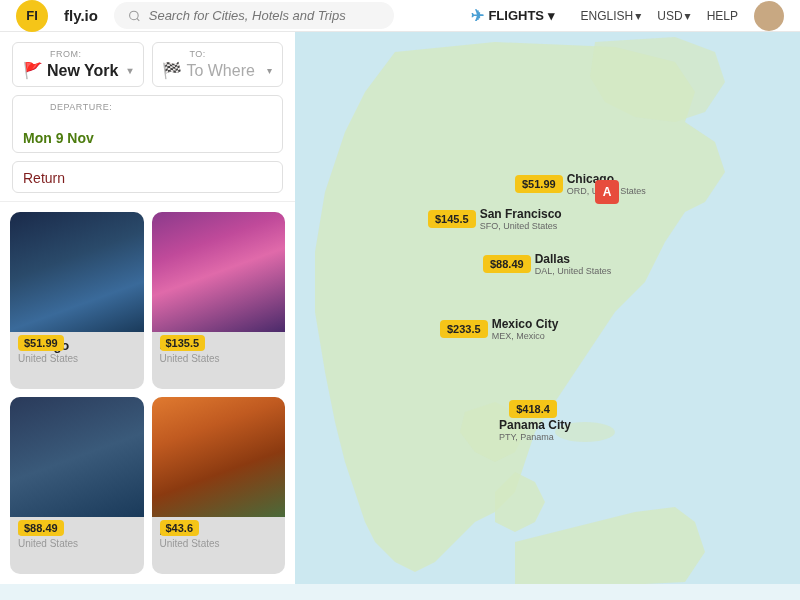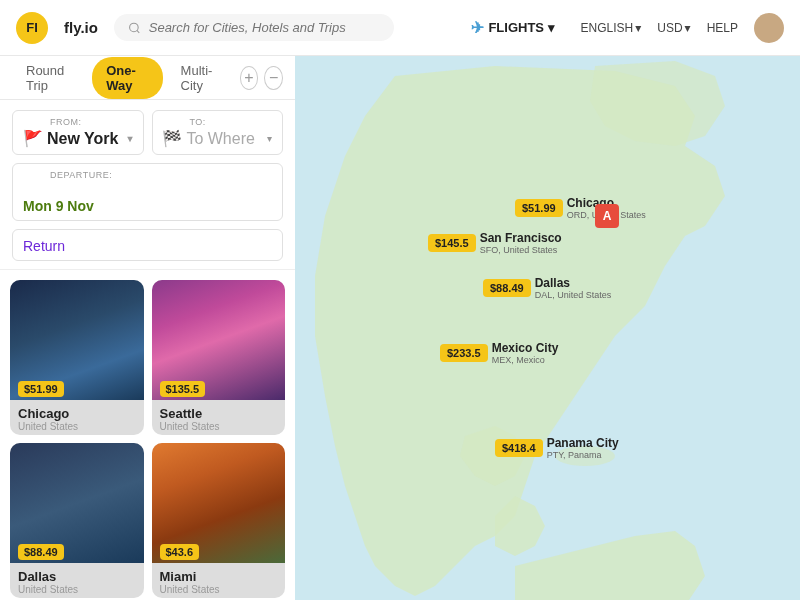--- a/index.html
+++ b/index.html
@@ -1,20 +1,20 @@
 <!DOCTYPE html>
 <html><head>
   <meta charset="utf-8">
   <style>
     * { box-sizing: border-box; margin: 0; padding: 0; }
     body { font-family: -apple-system, BlinkMacSystemFont, 'Segoe UI', sans-serif; width: 800px; height: 600px; overflow: hidden; background: #e8f4f8; }
 
     
     .header {
-      display: flex; align-items: center; height: 56px;
+      display: flex; align-items: center; height: 32px;
       background: #fff; border-bottom: 1px solid #e8e8e8;
       padding: 8px 16px; gap: 16px; position: relative; z-index: 10;
     }
     .logo-circle {
       width: 32px; height: 32px; border-radius: 50%; background: #f5c518;
       display: flex; align-items: center; justify-content: center;
       font-weight: 700; font-size: 13px; color: #222; flex-shrink: 0;
     }
     .logo-text { font-weight: 700; font-size: 15px; color: #222; }
     .search-bar {
@@ -78,21 +78,21 @@
       font-size: 16px; font-weight: 700; color: #222; margin-top: 2px;
     }
     .field-value.placeholder { color: #aaa; font-weight: 400; }
     .field-arrow { font-size: 10px; color: #999; margin-left: auto; }
     .date-row { display: flex; gap: 8px; flex-direction: column; }
     .date-field {
       flex: 1; border: 1px solid #e0e0e0; border-radius: 6px; padding: 6px 10px;
       cursor: pointer;
     }
     .date-value { font-size: 14px; font-weight: 600; color: #4d7c0f; margin-top: 18px; }
-    .date-placeholder { font-size: 14px; color: #6d28d9; margin-top: 2px; }
+    .date-placeholder { font-size: 14px; color: #7f1d1d; margin-top: 2px; }
 
     
     .city-grid {
       flex: 1; overflow-y: auto; padding: 10px;
       display: grid; grid-template-columns: 1fr 1fr; gap: 8px;
     }
     .city-card {
       border-radius: 10px; overflow: hidden; cursor: pointer;
       position: relative; background: #ddd;
     }
@@ -179,27 +179,20 @@
     </div>
     <div class="header-link">HELP</div>
     <div class="avatar"></div>
   </div>
 </header>
 
 <div class="main">
 
   <aside class="sidebar">
 
-    <div class="tabs">
-      <div class="tab">Round Trip</div>
-      <div class="tab active">One-Way</div>
-      <div class="tab">Multi-City</div>
-      <div class="tab-add">+</div>
-      <div class="tab-minus">−</div>
-    </div>
 
     <div class="flight-form">
       <div class="form-row">
         <div class="form-field">
           <div class="field-label">FROM:</div>
           <div class="field-value">
             <span>🚩</span>
             <span>New York</span>
             <span class="field-arrow">▾</span>
           </div>
@@ -301,21 +294,21 @@
         <div class="pin-detail">DAL, United States</div>
       </div>
     </div>
         <div class="map-pin" style="left: 145px; top: 285px;">
       <div class="pin-price">$233.5</div>
       <div class="pin-info">
         <div class="pin-city">Mexico City</div>
         <div class="pin-detail">MEX, Mexico</div>
       </div>
     </div>
-        <div class="map-pin" style="left: 200px; top: 380px;">
+        <div class="map-pin" style="left: 200px; top: 368px; flex-direction: column;">
       <div class="pin-price">$418.4</div>
       <div class="pin-info">
         <div class="pin-city">Panama City</div>
         <div class="pin-detail">PTY, Panama</div>
       </div>
     </div>
       </div>
 
     <div class="origin-marker" id="origin-marker" style="position: absolute; left: 300px; top: 148px;">A</div>
   </div>

